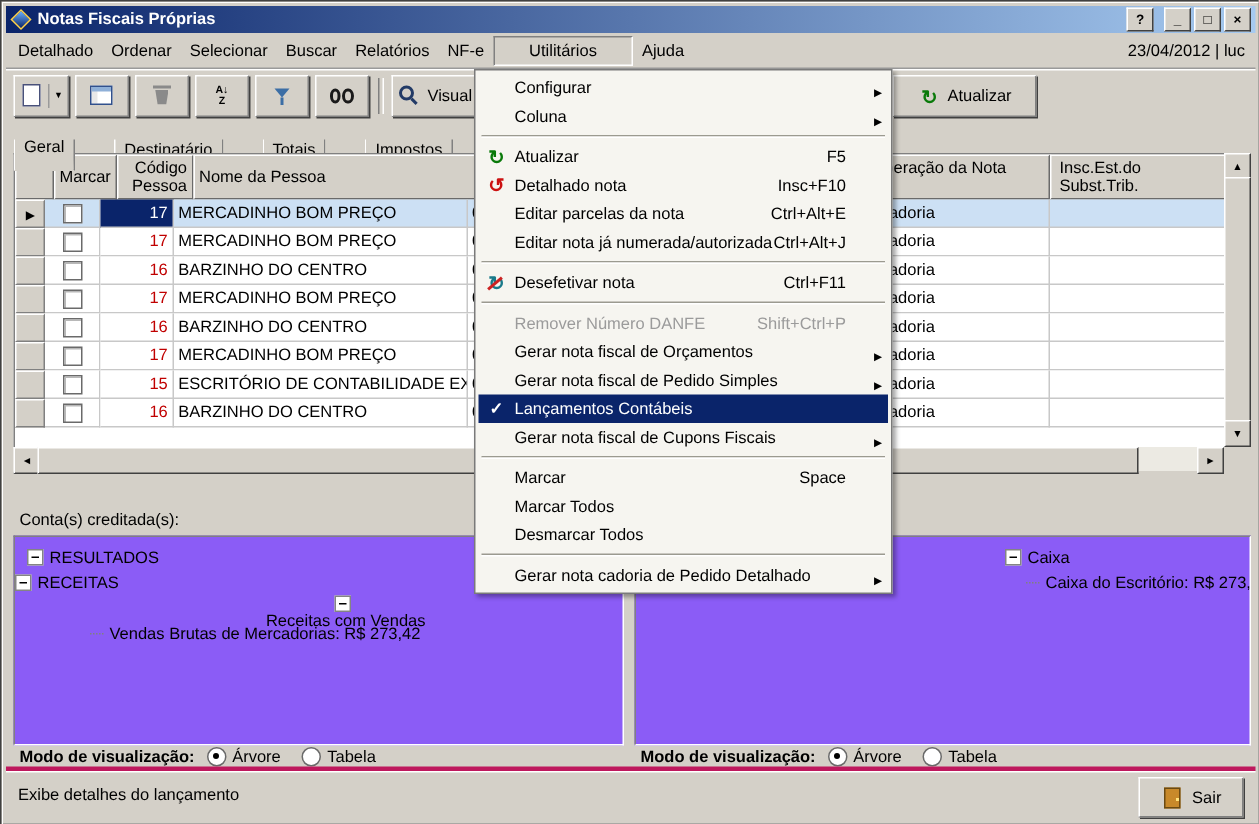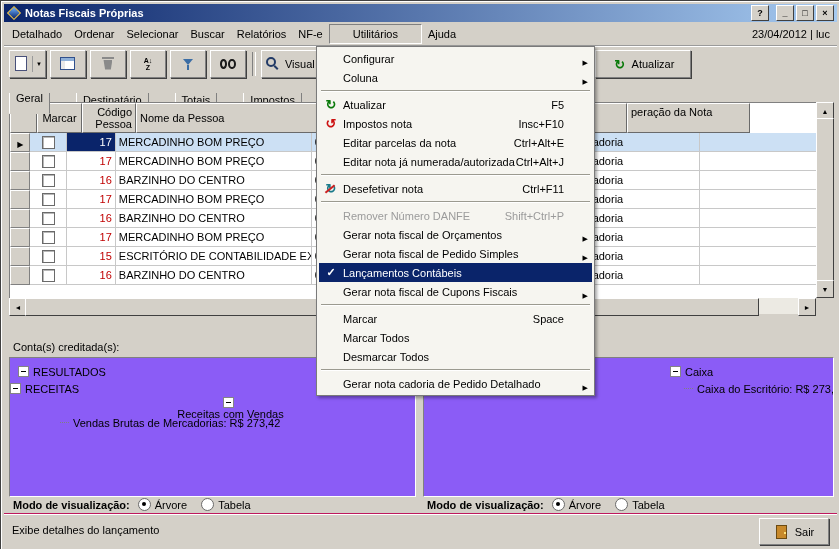--- a/index.html
+++ b/index.html
@@ -112,21 +112,21 @@
   .vsplit{position:absolute;left:413px;top:330px;width:9px;height:180px;}
   .modebar{position:absolute;height:18px;display:flex;align-items:flex-end;padding-left:4px;}
   .modebar.left{left:8px;top:492px;width:405px;}
   .modebar.right{left:422px;top:492px;width:409px;}
   .mode-label{font-weight:bold;margin-right:8px;}
   .radio{width:11px;height:11px;border-radius:50%;background:#fff;border:1px solid #6a6a6a;
          display:inline-block;position:relative;margin-right:4px;flex:none;}
   .radio.sel::after{content:"";position:absolute;left:3px;top:3px;width:4px;height:4px;background:#000;border-radius:50%;}
   .mode-opt{margin-right:14px;display:inline-flex;align-items:center;}
   
-  .statusbar{position:absolute;left:3px;right:3px;bottom:3px;height:33px;border-top:1px solid #be185d;
+  .statusbar{position:absolute;left:3px;right:3px;bottom:3px;height:33px;border-top:3px solid #be185d;
              box-shadow:inset 0 1px 0 #fff;}
   .status-text{position:absolute;left:8px;top:10px;}
   .sairbtn{position:absolute;right:8px;top:4px;width:68px;height:25px;background:#d4d0c8;
            border:1px solid;border-color:#fff #808080 #808080 #fff;box-shadow:1px 1px 0 #404040;
            display:flex;align-items:center;justify-content:center;gap:5px;}
   
   .popup{position:absolute;left:315px;top:45px;width:273px;background:#f6f5f0;border:1px solid #7a7a7a;
          box-shadow:2px 2px 3px rgba(0,0,0,.35);padding:2px;z-index:50;}
   .mi{height:19px;display:flex;align-items:center;position:relative;padding:0 16px 0 3px;}
   .mi-icon{width:18px;text-align:center;margin-right:3px;flex:none;display:inline-flex;align-items:center;justify-content:center;position:relative;height:16px;}
@@ -223,20 +223,24 @@
           <span>Código</span>
           <span>Pessoa</span>
         </div>
       <div class="gh-cell c-nome">
           <span>Nome da Pessoa</span>
         </div>
       <div class="gh-cell c-numero"></div>
       <div class="gh-cell c-oper two">
           <span>peração da Nota</span>
         </div>
+      <div class="gh-cell c-insc two">
+          <span>Insc.Est.do</span>
+          <span>Subst.Trib.</span>
+        </div>
     </div>
     <div>
         <div class="grid-row current">
           <div class="gc c-sel">
             <span class="rowarrow"></span>
           </div>
           <div class="gc c-marcar" style="justify-content: center;">
             <span class="cb"></span>
           </div>
           <div class="gc c-codigo">17</div>
@@ -414,21 +418,21 @@
         <span class="mi-sub"></span>
       </div>
       <div class="msep"></div>
       <div class="mi">
         <span class="mi-icon ic-refresh"></span>
         <span class="mi-label">Atualizar</span>
         <span class="mi-short">F5</span>
       </div>
       <div class="mi">
         <span class="mi-icon ic-estornar"></span>
-        <span class="mi-label">Impostos nota</span>
+        <span class="mi-label">Detalhado nota</span>
         <span class="mi-short">Insc+F10</span>
       </div>
       <div class="mi">
         <span class="mi-icon"></span>
         <span class="mi-label">Editar parcelas da nota</span>
         <span class="mi-short">Ctrl+Alt+E</span>
       </div>
       <div class="mi">
         <span class="mi-icon"></span>
         <span class="mi-label">Editar nota já numerada/autorizada</span>

